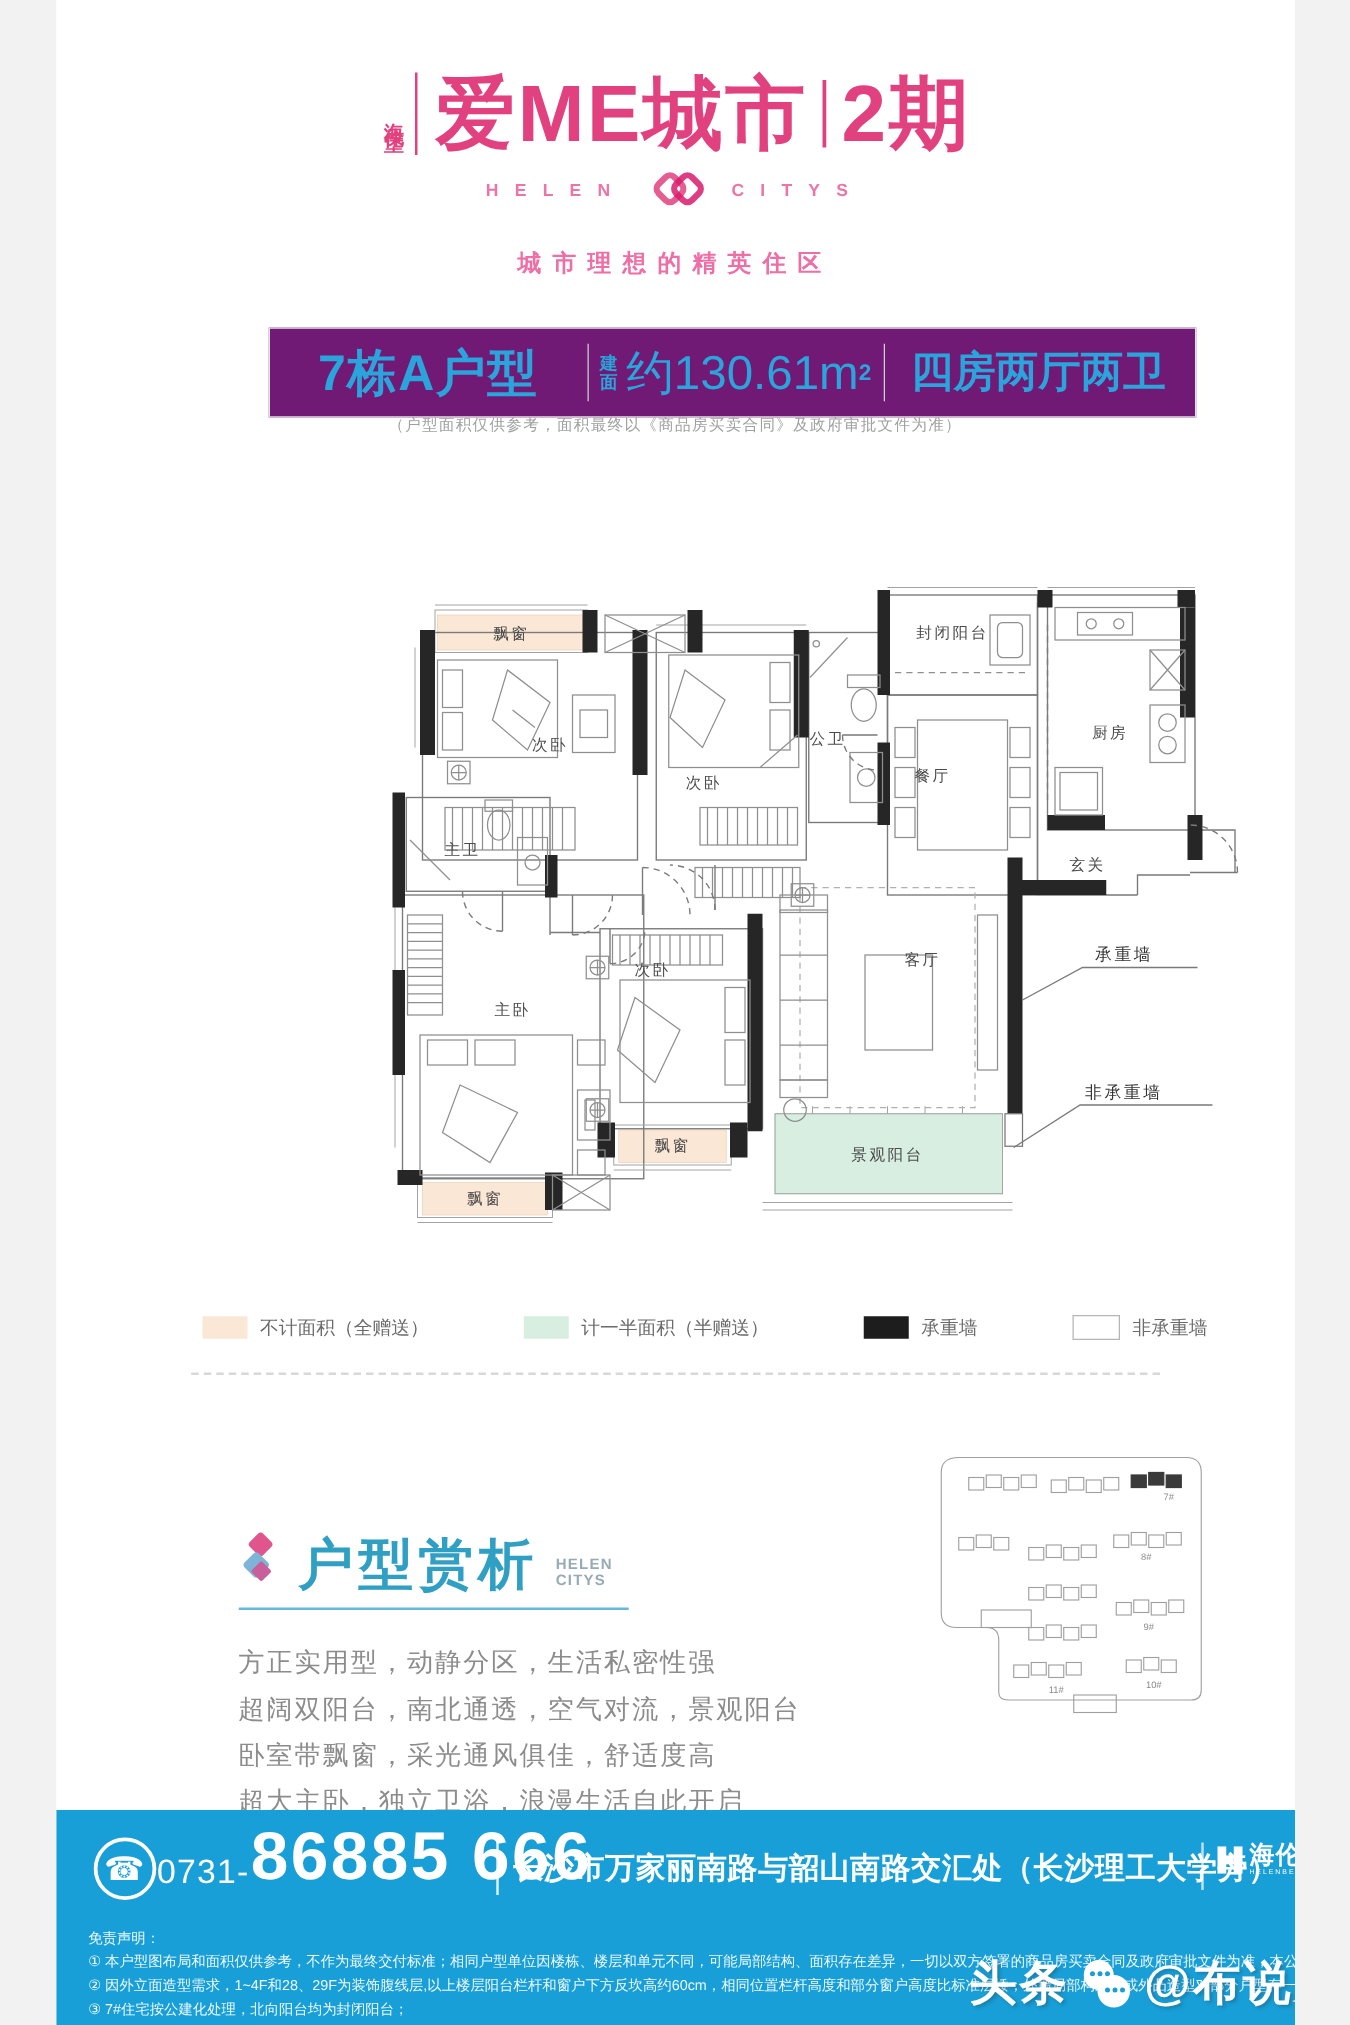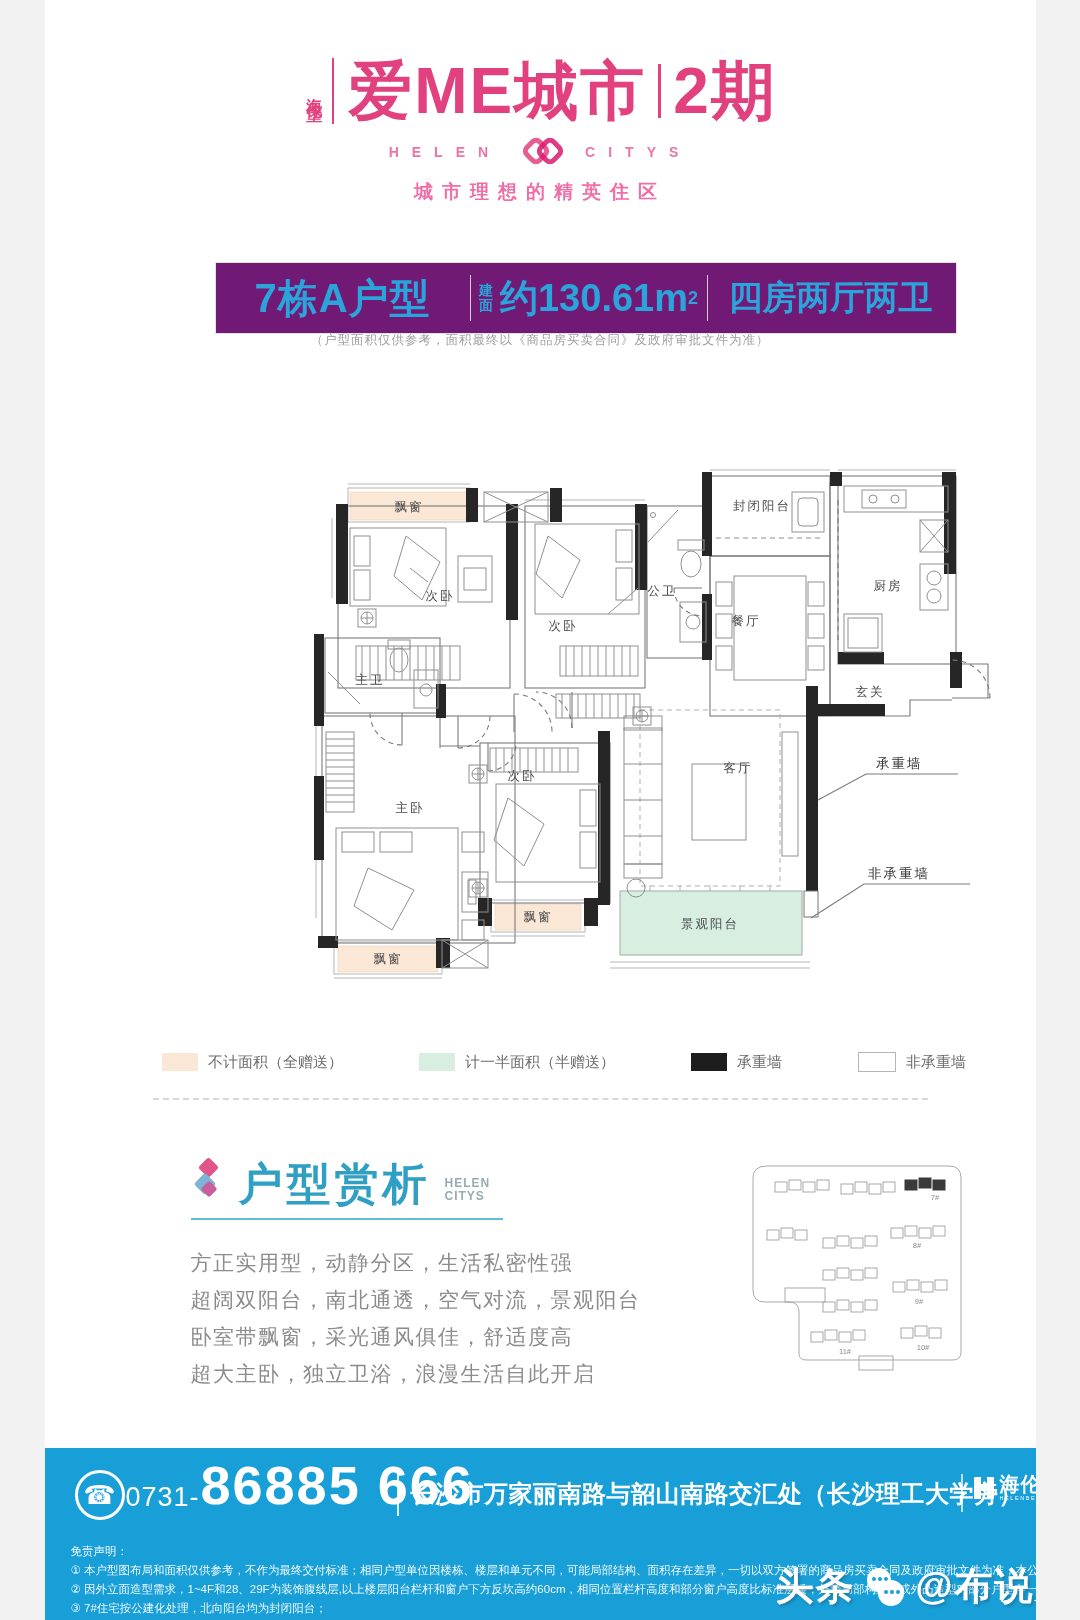--- a/index.html
+++ b/index.html
@@ -7,31 +7,31 @@
         font-family:"Liberation Sans","DejaVu Sans",sans-serif;margin:0 auto;}
   
   .hdr{position:absolute;top:56px;left:0;width:100%;text-align:center;}
   .hdr-row{display:flex;justify-content:center;align-items:center;}
   .brand-vert{writing-mode:vertical-rl;font-size:16px;font-weight:bold;color:#e2417f;
               letter-spacing:4px;border-right:2px solid #e2417f;padding:2px 8px 2px 0;height:62px;margin-right:14px;}
   .title-main,.title-phase{font-size:64px;font-weight:900;color:#e2417f;letter-spacing:2px;line-height:70px;}
   .phase-rule{width:3px;height:54px;background:#e2417f;margin:0 12px;}
   .latin-row{display:flex;justify-content:center;align-items:center;gap:16px;margin-top:8px;}
   .latin{font-size:14px;font-weight:bold;color:#ec74a7;letter-spacing:13px;}
-  .tagline{margin-top:9px;font-size:19px;color:#ee6ea6;letter-spacing:9px;font-weight:bold;}
+  .tagline{margin-top:28px;font-size:19px;color:#ee6ea6;letter-spacing:9px;font-weight:bold;}
   
   .infobar{position:absolute;left:170px;top:262px;width:740px;height:70px;border:1px solid #e2e2e2;
            background:#701a75;display:flex;align-items:center;color:#2aa4da;}
   .ib-cell{display:flex;align-items:center;justify-content:center;height:100%;}
   .ib-c1{width:254px;font-size:40px;font-weight:bold;letter-spacing:1px;}
   .ib-c2{width:236px;}
   .ib-c3{width:246px;font-size:34px;font-weight:bold;}
   .ib-div{width:1px;height:46px;background:#cfcfcf;}
   .area-label{display:inline-block;width:17px;font-size:14px;line-height:15px;font-weight:bold;margin-right:4px;word-break:break-all;}
-  .area-value{font-size:38px;font-weight:bold;}
+  .area-value{font-size:38px;font-weight:normal;}
   .area-sup{font-size:18px;font-weight:bold;vertical-align:super;}
   .ib-note{position:absolute;top:332px;left:0;width:100%;text-align:center;font-size:12.5px;color:#a0a0a0;letter-spacing:1px;}
   
   .fp{position:absolute;left:265px;top:448px;}
   .fp-ln{fill:none;stroke:#7a7a7a;stroke-width:1.1;}
   .fp-thin{fill:none;stroke:#a3a3a3;stroke-width:.8;}
   .fp-dash{stroke-dasharray:5 4;}
   .fp-w{fill:#262626;stroke:none;}
   .fp-fn{fill:none;stroke:#8f8f8f;stroke-width:1;}
   .fp-t{font-size:12.5px;fill:#4c4c4c;letter-spacing:2px;text-anchor:middle;}
@@ -42,21 +42,21 @@
   .legend{position:absolute;top:1052px;left:0;width:100%;display:flex;justify-content:center;
           align-items:center;gap:28px;font-size:15px;color:#6b6b6b;}
   .lg-item{display:flex;align-items:center;padding-left:48px;}
   .sw{width:36px;height:18px;margin-right:10px;}
   .sw-peach{background:#fbe7d5;}
   .sw-green{background:#d7eee1;}
   .sw-black{background:#1d1d1d;}
   .sw-white{background:#fff;border:1px solid #b5b5b5;}
   .divider{position:absolute;top:1098px;left:108px;right:108px;border-top:2px dashed #d8d8d8;}
   
-  .analysis{position:absolute;left:146px;top:1156px;width:560px;}
+  .analysis{position:absolute;left:146px;top:1224px;width:560px;}
   .a-head{display:flex;align-items:flex-end;gap:14px;border-bottom:2px solid #66b9d8;padding-bottom:10px;width:312px;}
   .a-title{font-size:44px;font-weight:bold;color:#2f9fc3;letter-spacing:4px;line-height:48px;}
   .a-latin{font-size:12px;font-weight:bold;color:#97abb4;line-height:13px;padding-bottom:5px;letter-spacing:1px;}
   .a-body{margin-top:24px;font-size:21px;color:#8c8c8c;line-height:37px;letter-spacing:1.5px;}
   .siteplan{position:absolute;left:694px;top:1142px;}
   .sp-ln{fill:none;stroke:#9f9f9f;stroke-width:.9;}
   .sp-dark{fill:#3a3a3a;stroke:#3a3a3a;}
   .sp-t{font-size:7.5px;fill:#8a8a8a;text-anchor:middle;}
   
   .footer{position:absolute;left:0;top:1448px;width:1080px;height:172px;background:#189fd8;color:#fff;}

